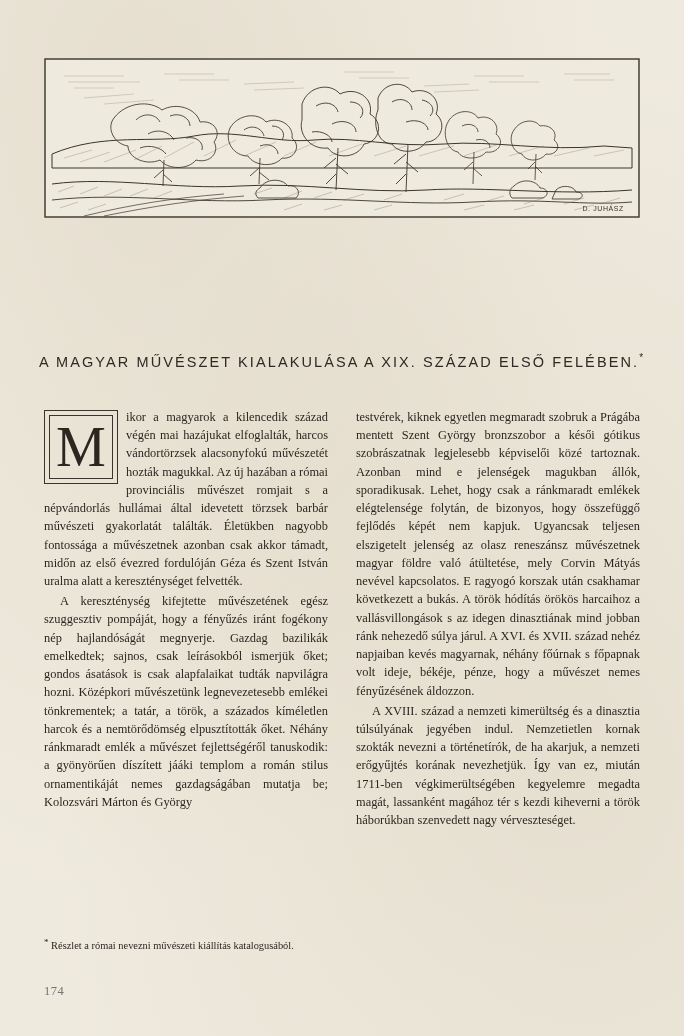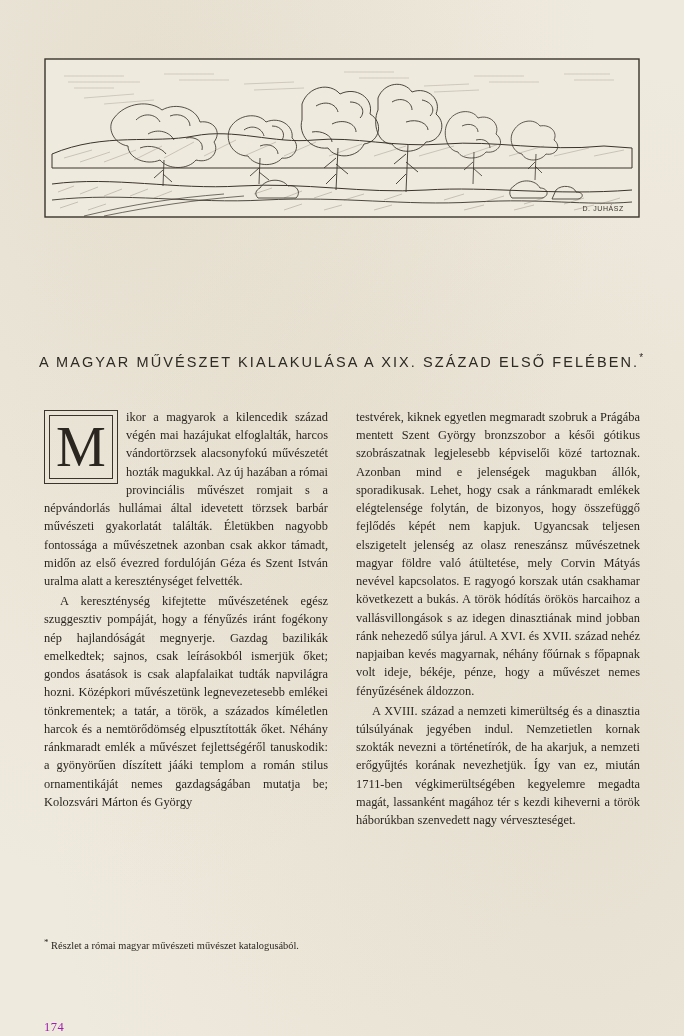--- a/index.html
+++ b/index.html
@@ -142,24 +142,24 @@
   }
   .footnote .fn-mark {
     font-size: 9px;
     vertical-align: super;
   }
 
   
   .page-number {
     position: absolute;
     left: 44px;
-    top: 1020px;
+    top: 984px;
     font-size: 12.5px;
     letter-spacing: 0.5px;
-    color: #a21caf;
+    color: #737373;
     font-family: Liberation Serif, serif;
   }
 </style>
 </head>
 <body>
 
 <div class="paper-texture"></div>
 
 <div class="page">
 
@@ -237,18 +237,18 @@
       <p>A kereszténység kifejtette művészetének egész szuggesztiv pompáját, hogy a fényűzés iránt fogékony nép hajlandóságát megnyerje. Gazdag bazilikák emelkedtek; sajnos, csak leírásokból ismerjük őket; gondos ásatások is csak alapfalaikat tudták napvilágra hozni. Középkori művészetünk legnevezetesebb emlékei tönkrementek; a tatár, a török, a százados kíméletlen harcok és a nemtörődömség elpusztították őket. Néhány ránkmaradt emlék a művészet fejlettségéről tanuskodik: a gyönyörűen díszített jááki templom a román stilus ornamentikáját nemes gazdagságában mutatja be; Kolozsvári Márton és György</p>
     </div>
     <div class="col">
       <p class="first">testvérek, kiknek egyetlen megmaradt szobruk a Prágába mentett Szent György bronzszobor a késői gótikus szobrászatnak legjelesebb képviselői közé tartoznak. Azonban mind e jelenségek magukban állók, sporadikusak. Lehet, hogy csak a ránkmaradt emlékek elégtelensége folytán, de bizonyos, hogy összefüggő fejlődés képét nem kapjuk. Ugyancsak teljesen elszigetelt jelenség az olasz reneszánsz művészetnek magyar földre való átültetése, mely Corvin Mátyás nevével kapcsolatos. E ragyogó korszak után csakhamar következett a bukás. A török hódítás örökös harcaihoz a vallásvillongások s az idegen dinasztiának mind jobban ránk nehezedő súlya járul. A XVI. és XVII. század nehéz napjaiban kevés magyarnak, néhány főúrnak s főpapnak volt ideje, békéje, pénze, hogy a művészet nemes fényűzésének áldozzon.</p>
       <p>A XVIII. század a nemzeti kimerültség és a dinasztia túlsúlyának jegyében indul. Nemzetietlen kornak szokták nevezni a történetírók, de ha akarjuk, a nemzeti erőgyűjtés korának nevezhetjük. Így van ez, miután 1711-ben végkimerültségében kegyelemre megadta magát, lassanként magához tér s kezdi kiheverni a török háborúkban szenvedett nagy vérveszteséget.</p>
     </div>
   </div>
 
   <div class="footnote">
     <span class="fn-mark">*</span>
-    <span>Részlet a római magyar művészeti művészet katalogusából.</span>
+    <span>Részlet a római nevezni művészeti kiállítás katalogusából.</span>
   </div>
 
   <div class="page-number">174</div>
 
 </div>
 
 </body></html>

